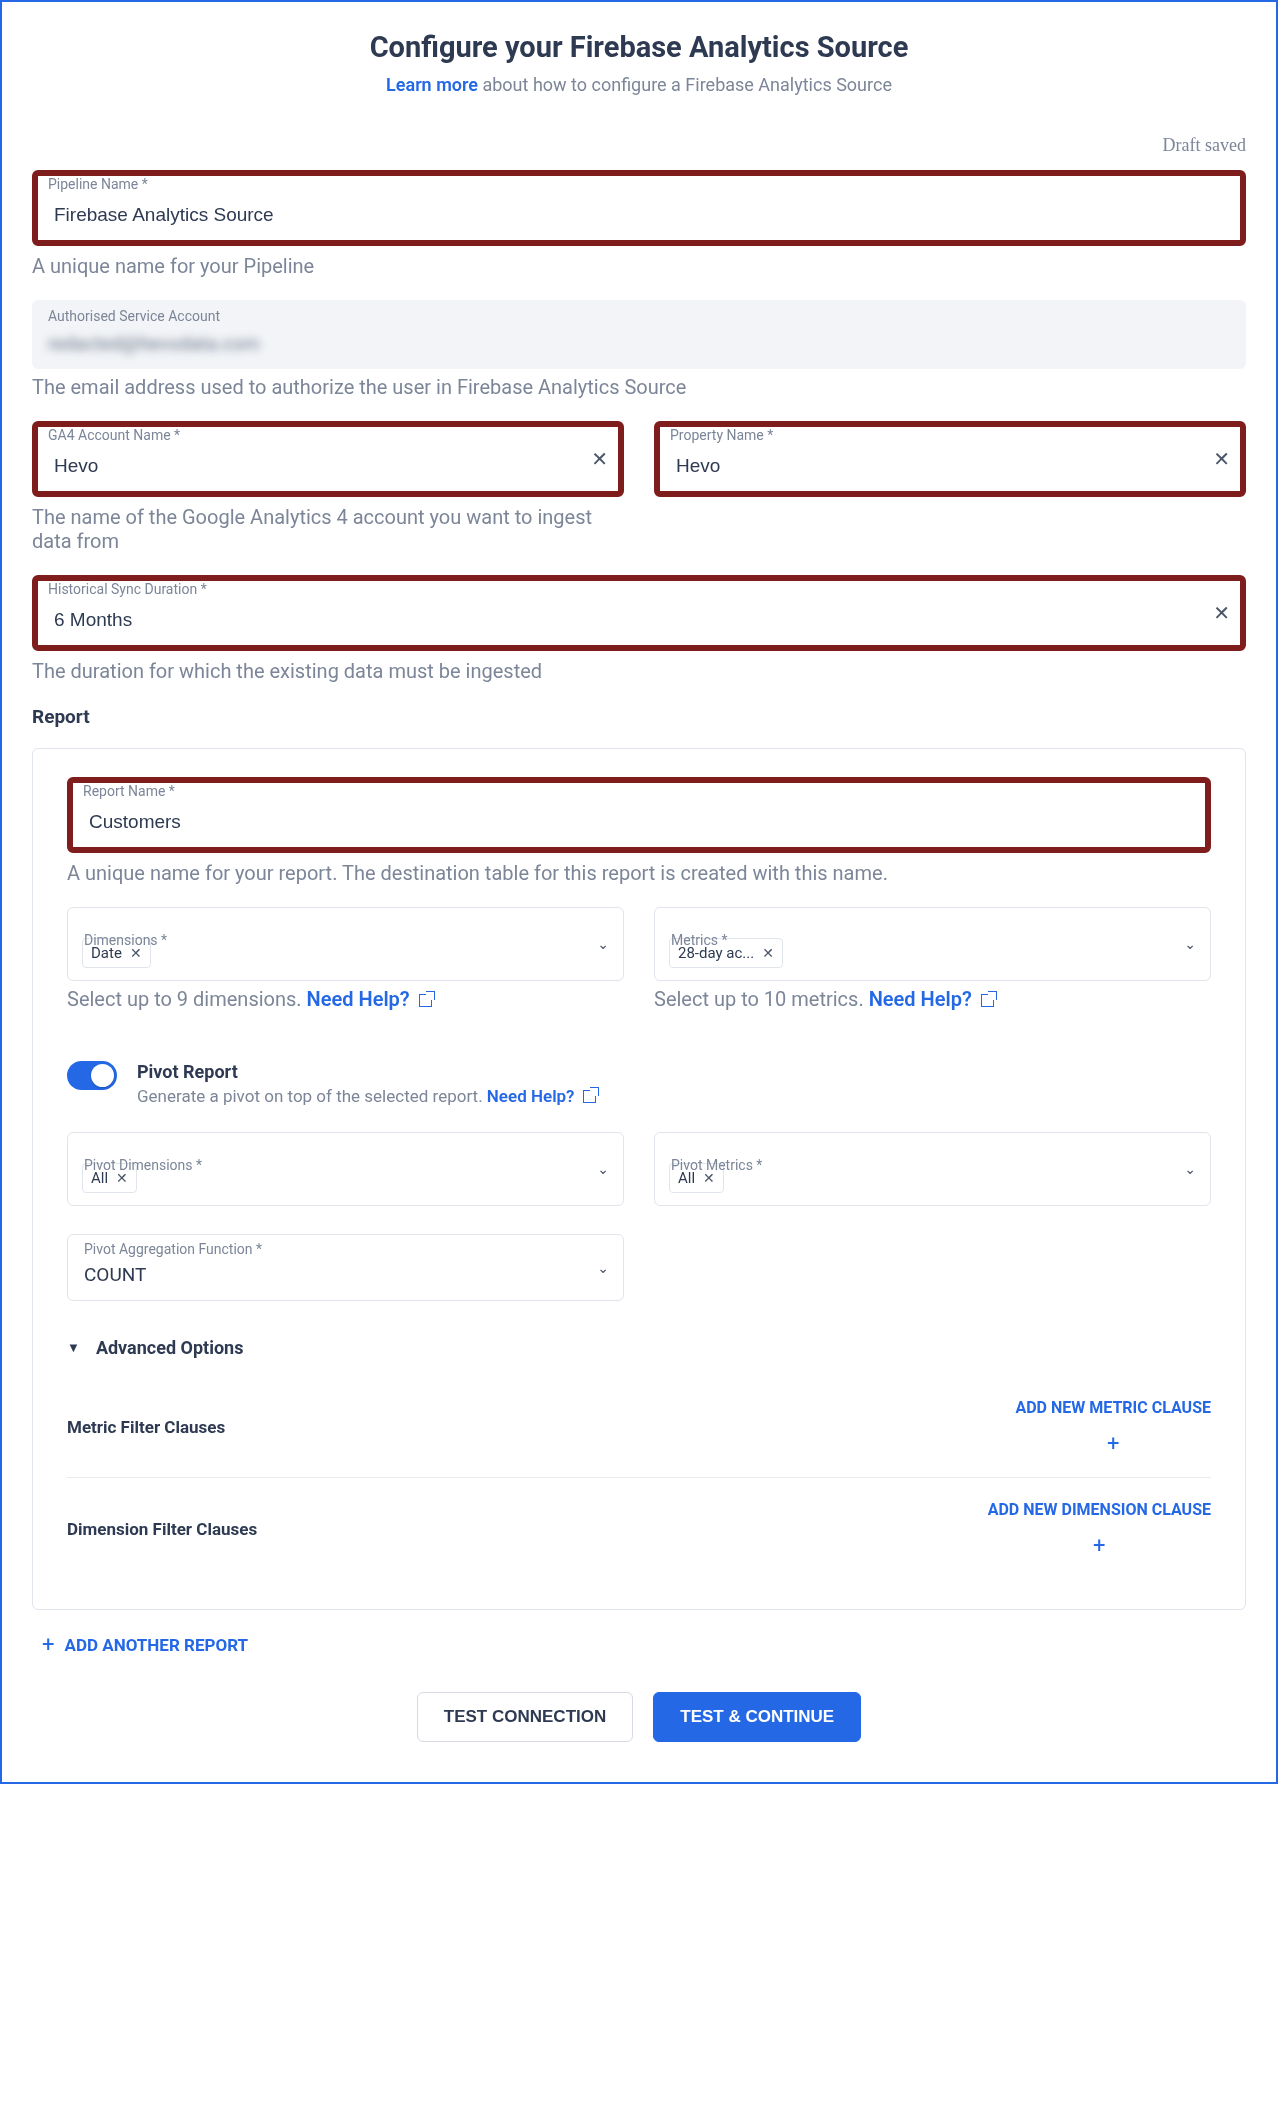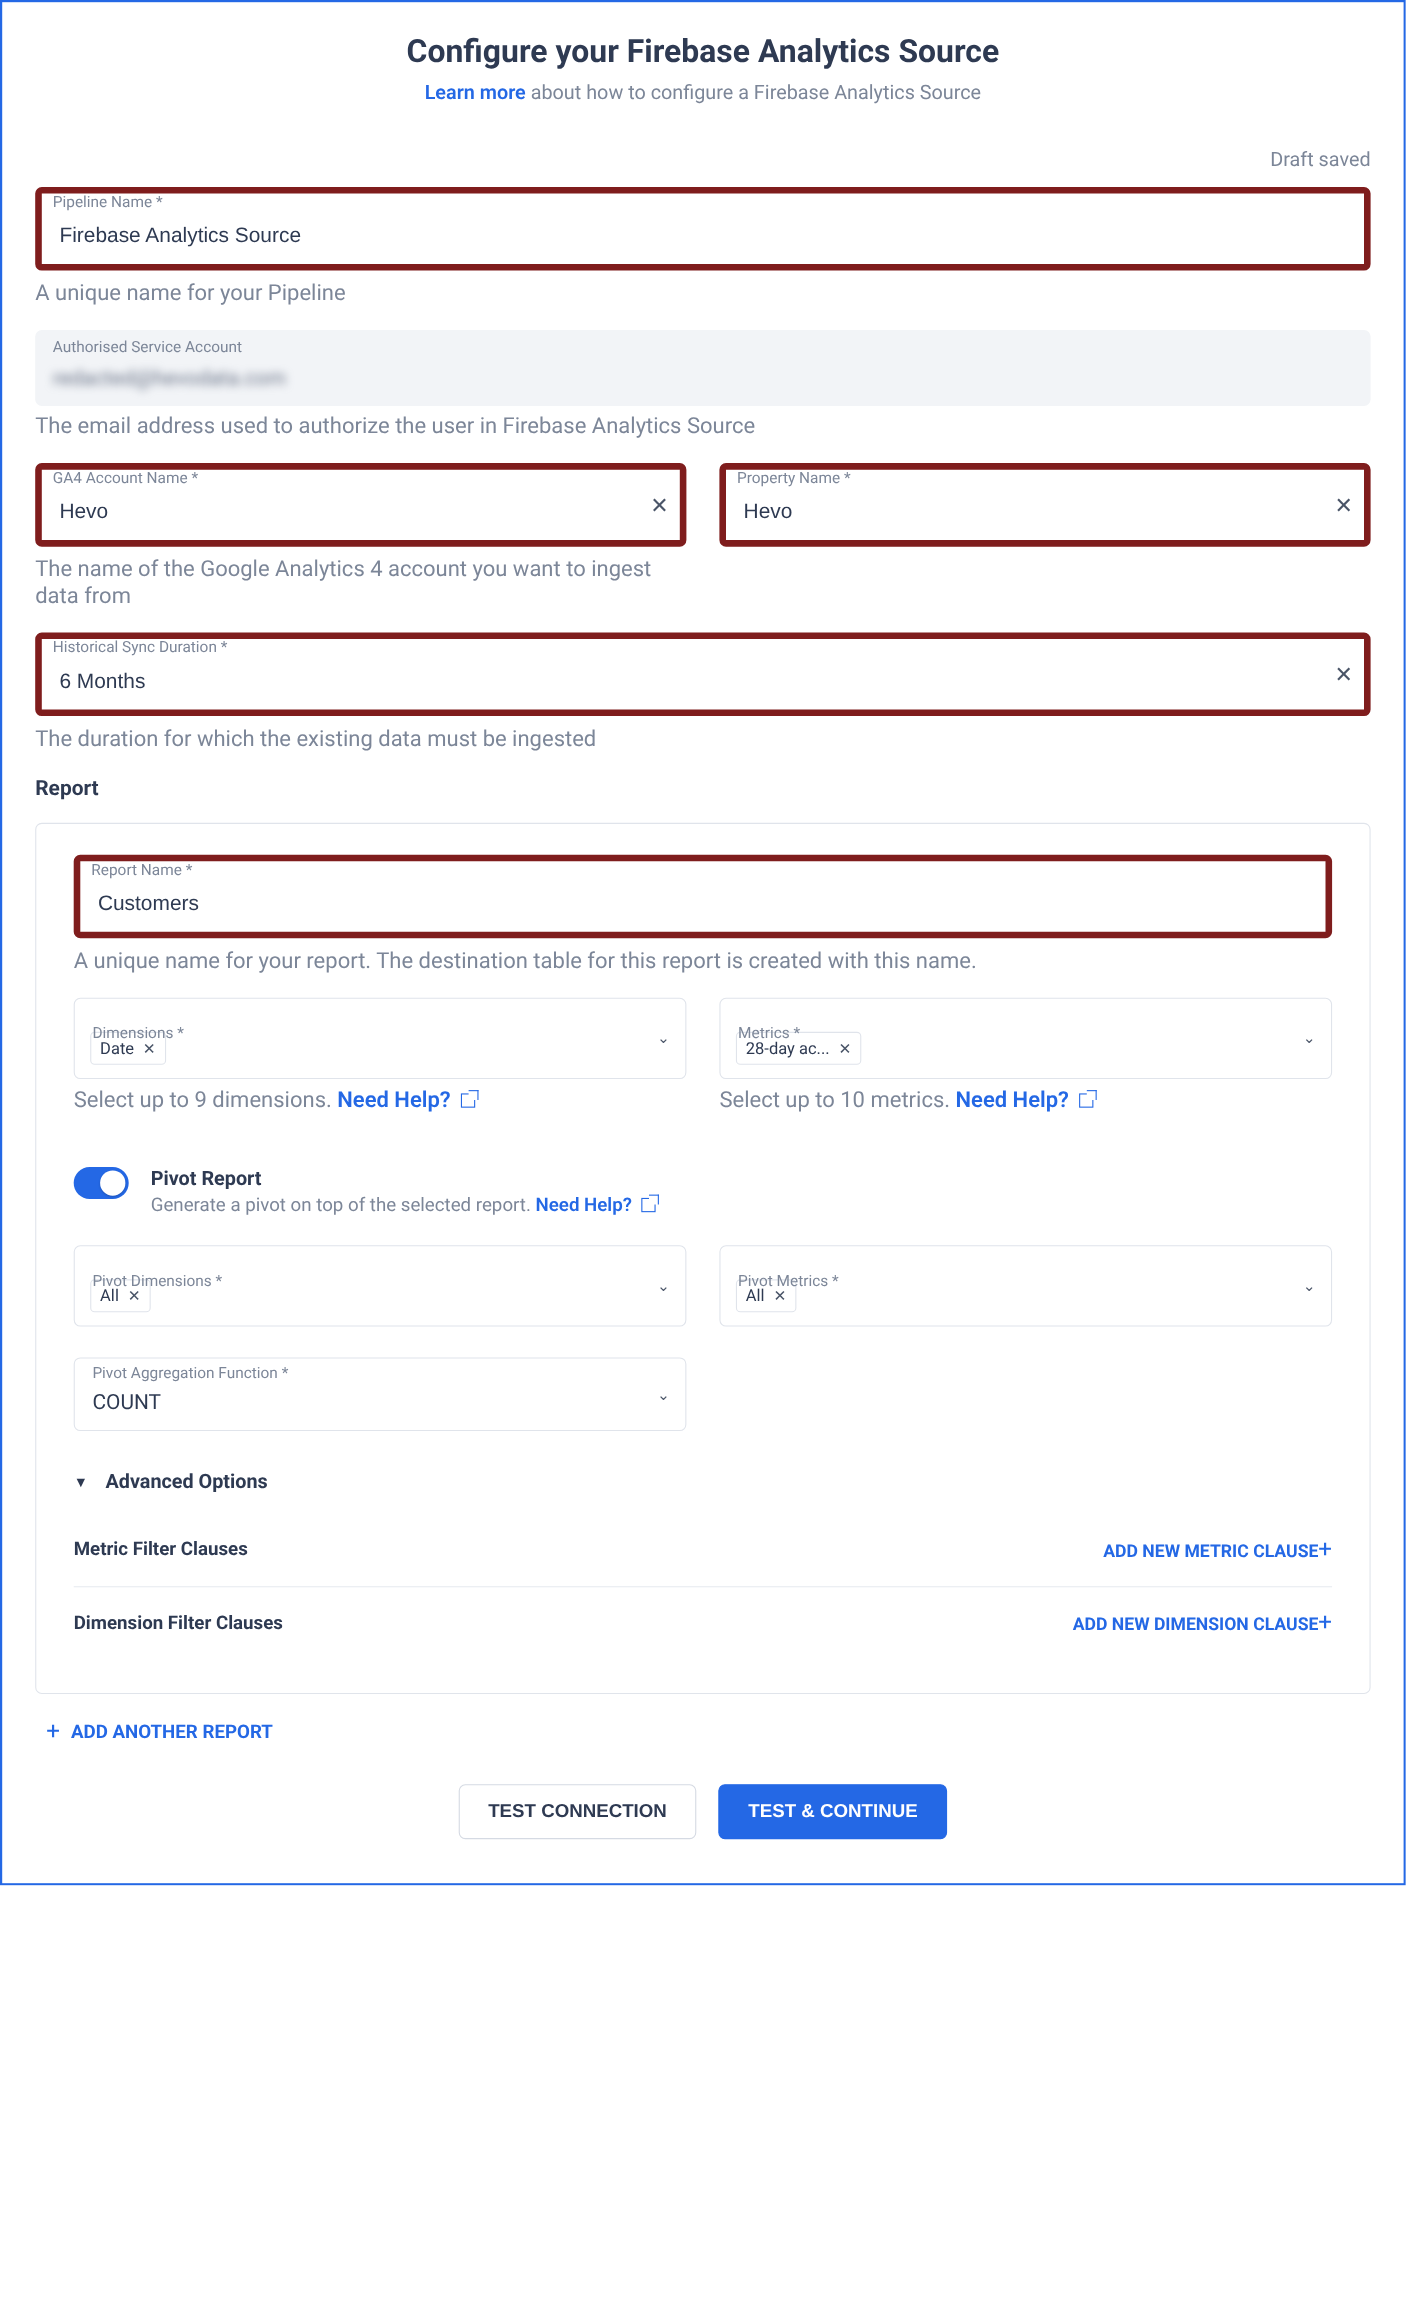--- a/index.html
+++ b/index.html
@@ -16,21 +16,21 @@
   .header { text-align: center; margin-bottom: 40px; }
   .title {
     font-size: 29px;
     font-weight: 700;
     color: #2e3a52;
     margin-bottom: 10px;
   }
   .subtitle { font-size: 18px; color: #7c8698; }
   .subtitle a { color: #2468e5; text-decoration: none; font-weight: 600; }
   .status-row { text-align: right; margin-bottom: 14px; }
-  .status { font-size: 18px; color: #7c8698; }
+  .status { font-size: 18px; color: #7c8698; font-family: Liberation Serif, serif; }
   .field-wrap { position: relative; margin-bottom: 8px; }
   .field-label {
     position: absolute;
     top: 6px; left: 16px;
     font-size: 14px;
     color: #7c8698;
   }
   .field-input {
     width: 100%;
     border: 6px solid #7f1d1d;
@@ -147,21 +147,21 @@
   .select-label { position: absolute; top:6px; left:16px; font-size:14px; color:#7c8698; }
   .select-val { font-size: 19px; color: #2e3a52; text-align: right; }
   .adv-header { display:flex; align-items:center; gap:16px; margin: 36px 0 22px 0; cursor:pointer; }
   .adv-header .tri { font-size: 13px; color: #2e3a52; }
   .adv-header .txt { font-size: 18px; font-weight: 700; color: #2e3a52; }
   .clause-row {
     display:flex; justify-content:space-between; align-items:center;
     padding: 18px 0;
   }
   .clause-title { font-size: 17px; font-weight: 700; color: #2e3a52; }
-  .clause-add { font-size: 16px; font-weight: 700; color:#2468e5; cursor:pointer; display:flex; align-items:center; gap:0; }
+  .clause-add { font-size: 16px; font-weight: 700; color:#2468e5; cursor:pointer; display:flex; align-items:center; gap:16px;flex-direction:column; }
   .divider { border:none; border-top:1px solid #e8ebf0; margin: 4px 0; }
   .add-report {
     display:flex; align-items:center; gap:10px;
     font-size:17px; font-weight:700; color:#2468e5;
     cursor:pointer; margin: 10px 0 36px 10px;
   }
   .plus { font-size: 22px; font-weight: 400; line-height: 1; }
   .footer { display:flex; justify-content:center; gap:20px; }
   .btn {
     padding: 14px 26px;

